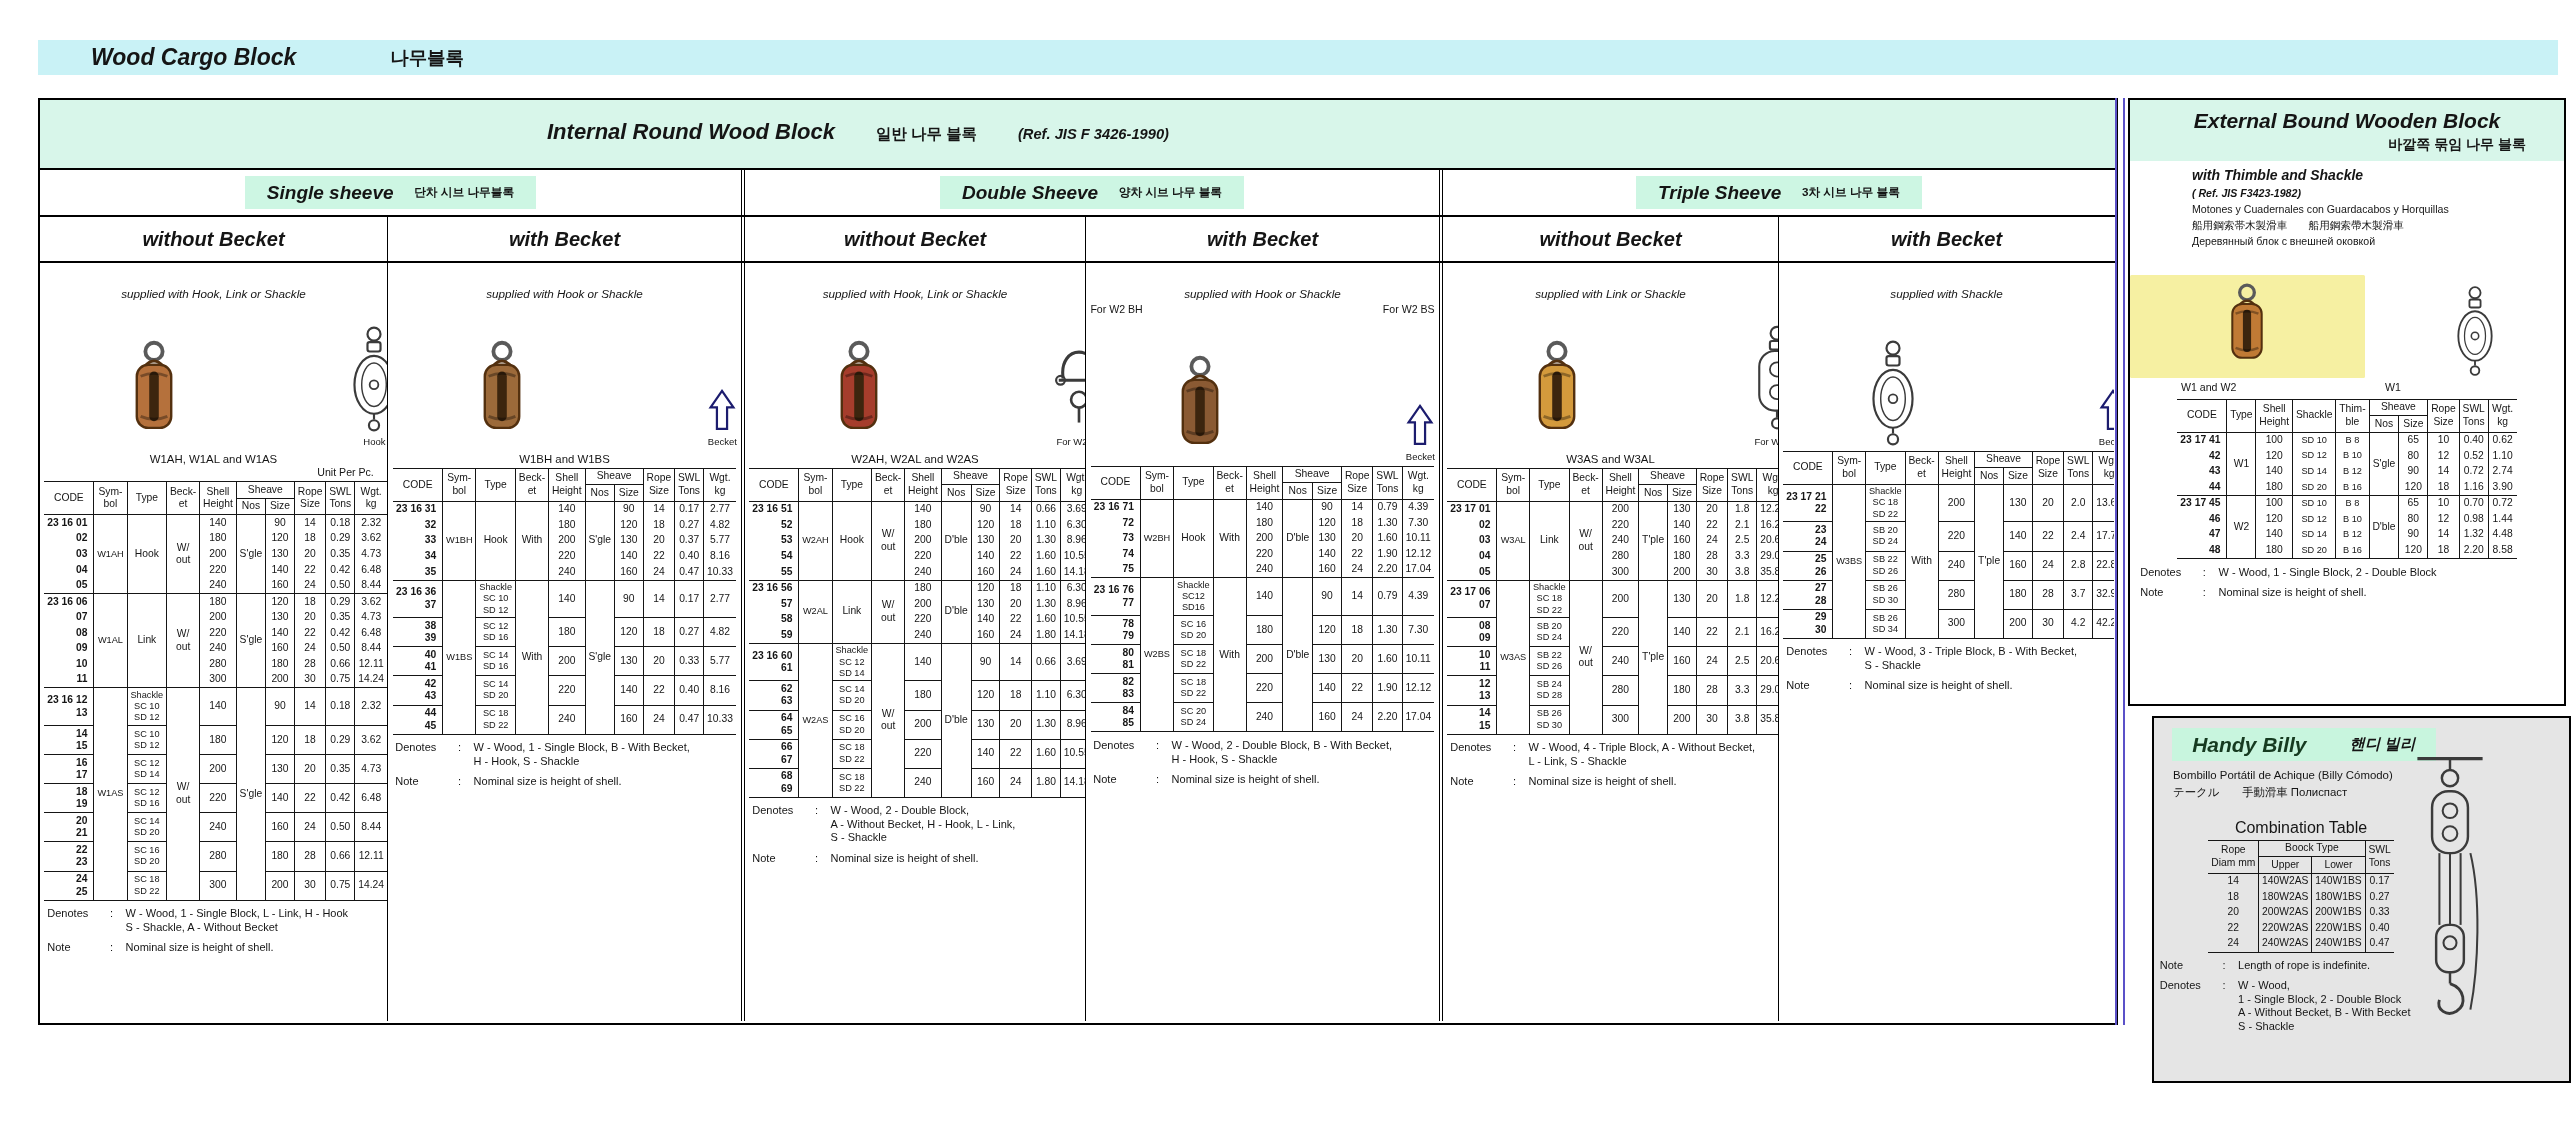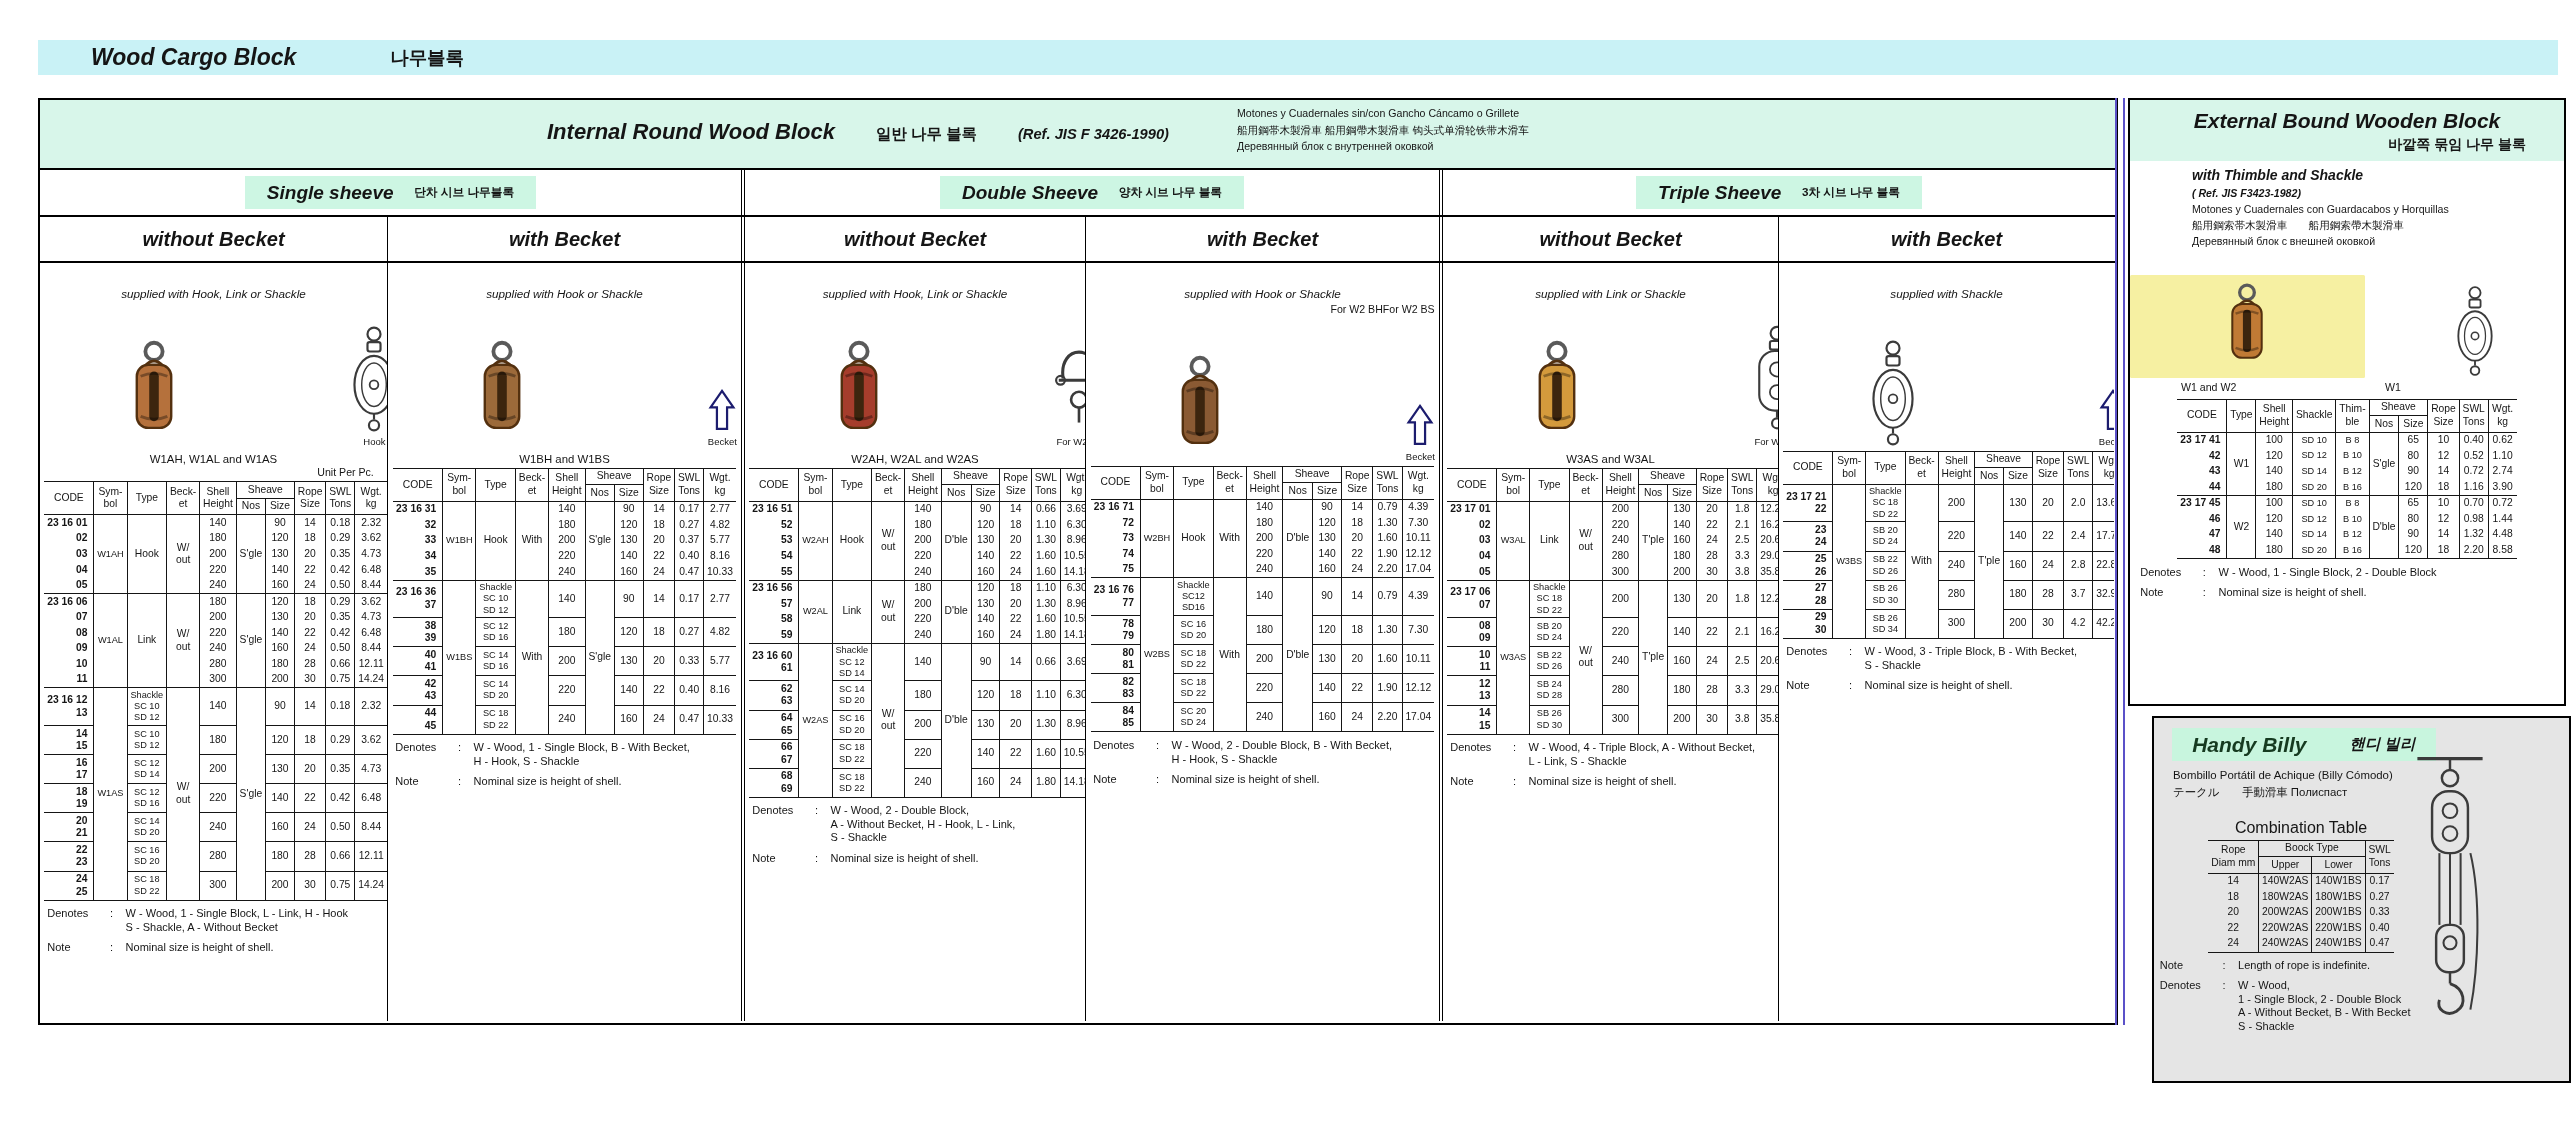--- a/index.html
+++ b/index.html
@@ -30,21 +30,21 @@
   .sep-in{border-left:1.8px solid #000}
   .sep-sec{border-left:4.4px double #000}
   
   .supplied{text-align:center;font-style:italic;font-weight:400;font-size:11.7px;margin-top:21px}
   .figrow{display:flex;align-items:flex-end;justify-content:space-evenly;min-height:145px;margin-top:2.9px}
   .fig{display:flex;flex-direction:column;align-items:center;gap:2.2px}
   .fig.hl{background:#f6f0a2;padding:5.9px 7.3px 2.9px;border-radius:1.5px}
   .fig .lbl{font-size:9.5px;text-align:center;line-height:1.2}
   .glyph{height:110px;width:auto;display:block}
   .i-photo{height:110px}.i-arrow-up{height:47px}.i-tackle{height:278px}
-  .extrarow{display:flex;justify-content:flex-end;font-size:10.6px;margin-top:2.9px}
+  .extrarow{display:flex;justify-content:space-between;font-size:10.6px;margin-top:2.9px}
   .caption{text-align:center;font-size:11.4px;margin:5.1px 0 1.5px}
   .unit{text-align:right;font-size:10.6px;margin:1.5px 8.8px 0.7px 0}
   
   table.ct{margin:2.9px auto 0;border-collapse:collapse;border-left:hidden;border-right:hidden;
            border-top:1.6px solid #151515;border-bottom:1.6px solid #151515;font-size:10.3px;line-height:1.22}
   .ct th,.ct td{border-left:1.2px solid #151515;padding:1.5px 2.9px;text-align:center;font-weight:400;min-width:22px}
   .ct th{border-bottom:1.3px solid #151515}
   .ct td.gt{border-top:1.3px solid #151515}
   .ct td.code{font-weight:700;text-align:right;padding-right:5.9px;white-space:nowrap}
   .ct .sm{font-size:9.2px}
@@ -173,25 +173,20 @@
   <span class="title-ko">나무블록</span>
 </div>
 
 <div class="main-box">
   <div class="ir-header">
     <div class="ir-left">
       <span class="ir-title">Internal Round Wood Block</span>
       <span class="ir-ko">일반 나무 블록</span>
       <span class="ir-ref">(Ref. JIS F 3426-1990)</span>
     </div>
-    <div class="ir-ml">
-      <div>Motones y Cuadernales sin/con Gancho  Cáncamo o Grillete</div>
-      <div>船用鋼帯木製滑車  船用鋼帶木製滑車  钩头式单滑轮铁带木滑车</div>
-      <div>Деревянный блок с внутренней оковкой</div>
-    </div>
   </div>
   <div class="sec-row">
     <div class="sec" style="width:701px">
       <span class="sec-inner">
           <span class="sec-label">Single sheeve</span>
           <span class="sec-ko">단차 시브 나무블록</span>
         </span>
     </div>
     <div class="sec sep-sec" style="width:698px">
       <span class="sec-inner">

